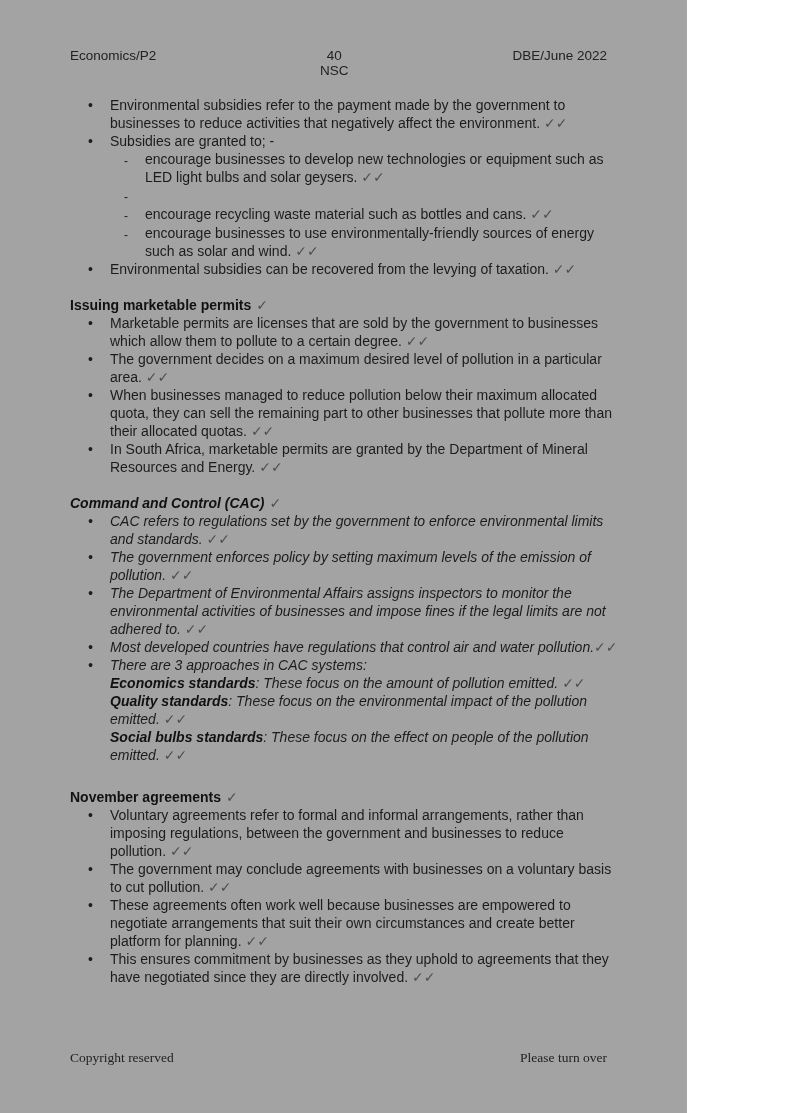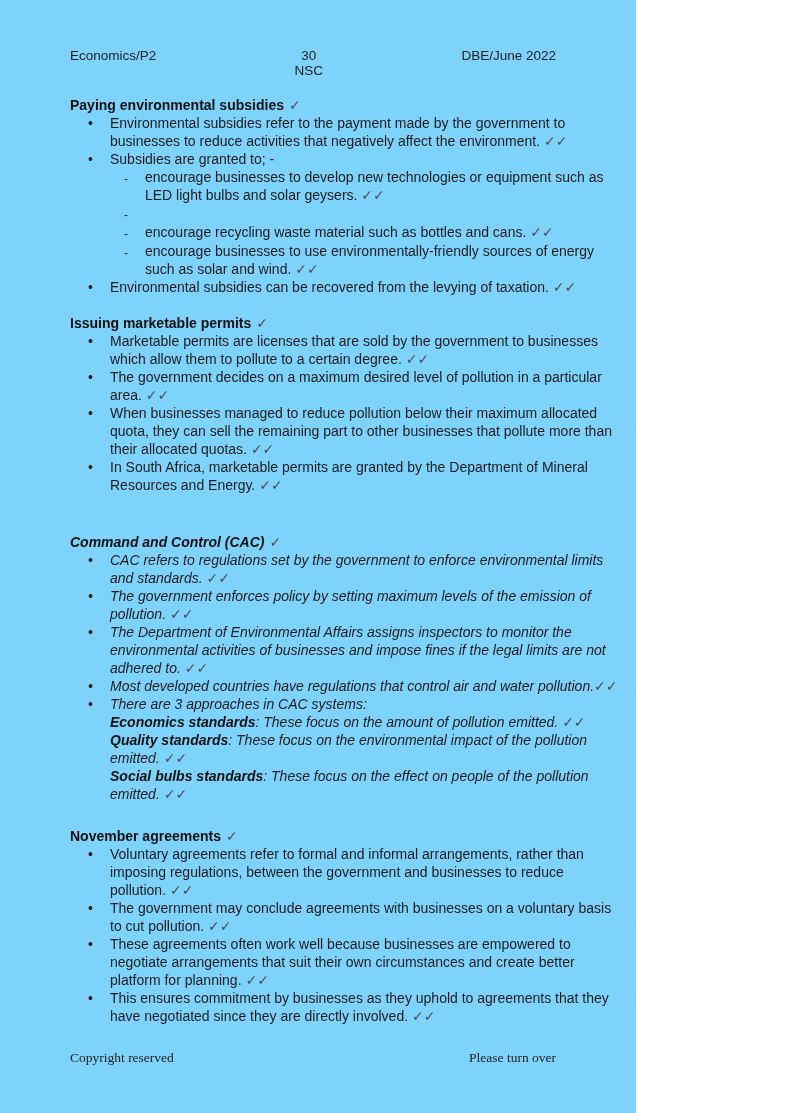--- a/index.html
+++ b/index.html
@@ -1,33 +1,33 @@
 <!DOCTYPE html>
 <html><head>
 <meta charset="utf-8">
 <style>
   html,body{margin:0;padding:0;background:#ffffff;}
   .page{
     position:relative;
-    width:636px;height:1113px;
-    background:#7dd3fc;
+    width:687px;height:1113px;
+    background:#a3a3a3;
     color:#1c1c1c;
     font-family:"Liberation Sans","DejaVu Sans",sans-serif;
     font-size:14px;line-height:18px;
     overflow:hidden;
   }
   .header{
     position:absolute;top:48px;left:70px;right:80px;
     display:flex;justify-content:space-between;align-items:flex-start;
     font-size:13.5px;line-height:15px;color:#222;
   }
   .header-center{text-align:center;}
   .content{position:absolute;top:96px;left:70px;width:640px;}
   .section{margin:0 0 18px 0;}
-  .section.gap-md{margin-bottom:39px;}
+  .section.gap-md{margin-bottom:18px;}
   .section.gap-lg{margin-bottom:24px;font-style:italic;}
   .section-heading{font-weight:bold;color:#111;}
   .section-heading .mark{margin-left:5px;font-weight:normal;}
   .mark{color:#4f4f4f;font-family:"DejaVu Sans",sans-serif;}
   .item{display:flex;align-items:flex-start;}
   .item .marker{flex:0 0 auto;}
   .item.ind1{padding-left:18px;}
   .item.ind1 .marker{width:22px;}
   .item.ind2{padding-left:54px;}
   .item.ind2 .marker{width:21px;position:relative;top:-2px;}
@@ -41,29 +41,28 @@
   }
 </style>
 </head>
 <body>
 
 <div class="page">
 
   <div class="header">
     <div>Economics/P2</div>
     <div class="header-center">
-      <div>30</div>
+      <div>40</div>
       <div>NSC</div>
     </div>
     <div>DBE/June 2022</div>
   </div>
 
   <div class="content">
       <div class="section">
-        <div class="section-heading"><span>Paying environmental subsidies</span><span class="mark">✓</span></div>
         <div class="item ind1">
           <span class="marker">•</span>
           <span class="text">Environmental subsidies refer to the payment made by the government to
 businesses to reduce activities that negatively affect the environment. <span class="mark">✓✓</span></span>
         </div>
         <div class="item ind1">
           <span class="marker">•</span>
           <span class="text">Subsidies are granted to; -</span>
         </div>
         <div class="item ind2">

